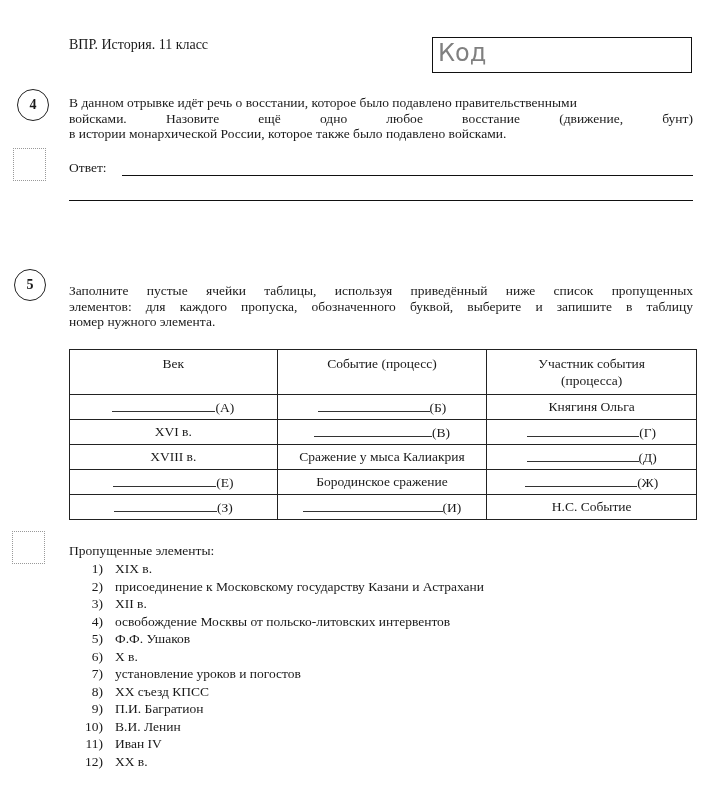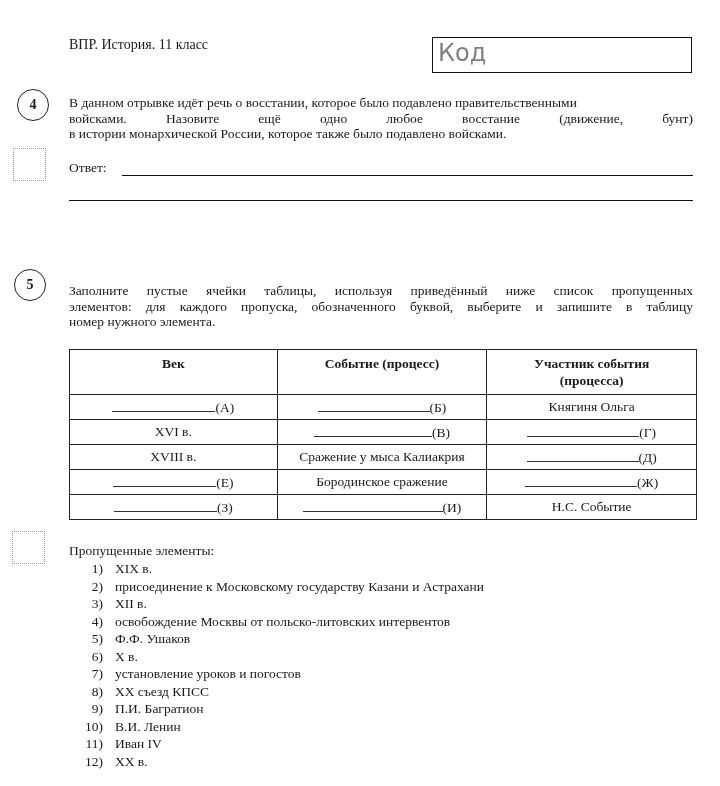--- a/index.html
+++ b/index.html
@@ -33,21 +33,21 @@
   .rule { height: 0; border-top: 1.2px solid #111; }
 
   table.t5 {
     position: absolute; left: 69px; top: 349px; width: 628px;
     border-collapse: collapse; font-size: 13.5px;
   }
   table.t5 td, table.t5 th {
     border: 1.2px solid #222; text-align: center; padding: 0 4px;
     height: 24px; vertical-align: middle;
   }
-  table.t5 th { font-weight: bold; vertical-align: top; padding-top: 5px; height: 39px; line-height: 17px; margin-top: 7px; }
+  table.t5 th { font-weight: normal; vertical-align: top; padding-top: 5px; height: 39px; line-height: 17px; margin-top: 7px; }
   table.t5 col.c1 { width: 208px; } table.t5 col.c2 { width: 210px; } table.t5 col.c3 { width: 210px; }
   .blank { display: inline-block; border-bottom: 1px solid #333; height: 12px; vertical-align: baseline; }
 
   .missing-title { left: 69px; top: 543px; }
   ol.items { position: absolute; left: 69px; top: 560px; margin: 0; padding: 0; list-style: none; }
   ol.items li { height: 17.5px; line-height: 17.5px; position: relative; padding-left: 46px; white-space: nowrap; }
   ol.items li .n { position: absolute; left: 0; width: 34px; text-align: right; }
 </style>
 </head>
 <body>

